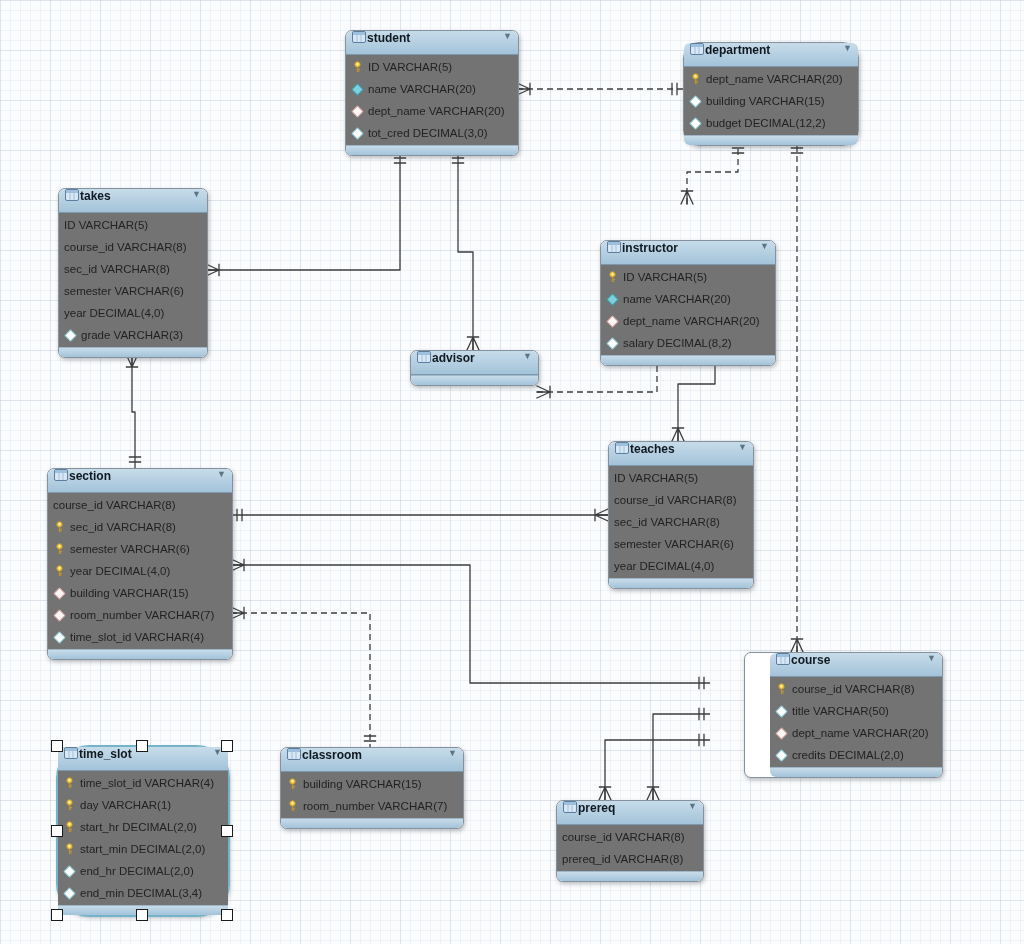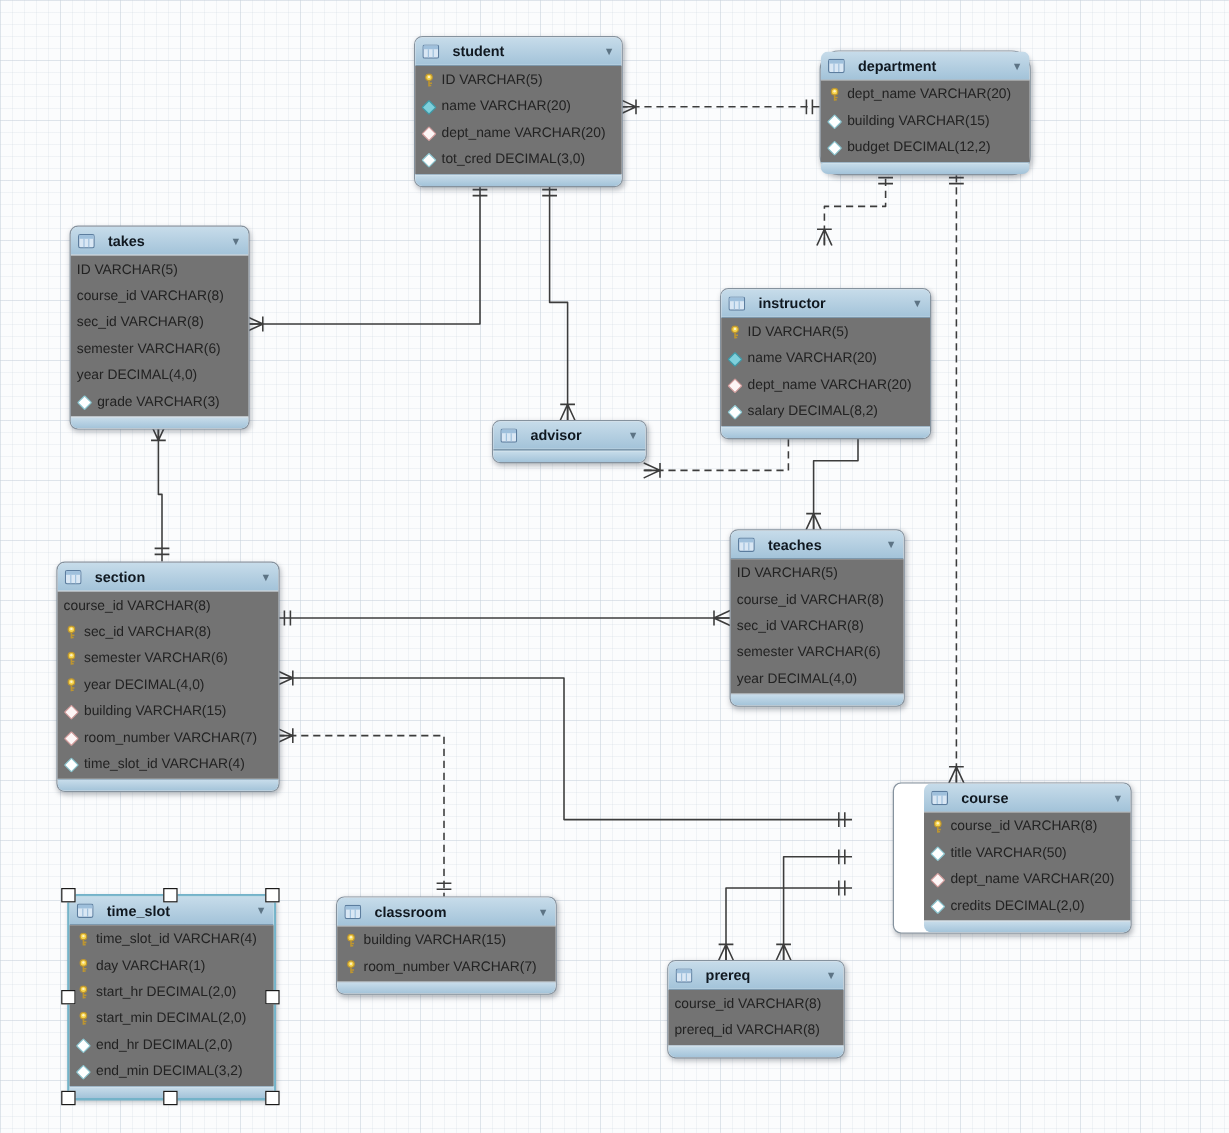--- a/index.html
+++ b/index.html
@@ -13,23 +13,23 @@
       linear-gradient(to right, rgba(210,218,226,0.28) 1px, transparent 1px),
       linear-gradient(to bottom, rgba(210,218,226,0.28) 1px, transparent 1px);
     background-size:50px 50px,50px 50px,10px 10px,10px 10px;
   }
   #rel-layer{position:absolute;left:0;top:0;z-index:1;}
   .table{
     position:absolute;z-index:2;border:1px solid #85929e;border-radius:7px;
     background:#ffffff;box-shadow:1px 2px 4px rgba(60,70,80,0.35);
     font-size:11.5px;color:#1d1d1d;
   }
-  .table.selected{border-color:var(--selection-color);box-shadow:0 0 0 1px var(--selection-color),1px 2px 4px rgba(60,70,80,0.35);}
+  .table.selected{border-color:var(--selection-color);box-shadow:0 0 0 1px var(--selection-color),1px 2px 4px rgba(60,70,80,0.35);border-radius:32px;}
   .t-header{
-    height:23px;display:flex;align-items:center;gap:11px;padding:0 6px;
+    height:23px;display:flex;align-items:flex-start;gap:1px;padding:0 6px;
     background:linear-gradient(to bottom,var(--header-top),var(--header-bottom));
     border-bottom:1px solid #7d98ac;border-radius:6px 6px 0 0;
   }
   .t-title{font-weight:bold;font-size:12px;color:#101820;flex:1 1 auto;white-space:nowrap;overflow:hidden;}
   .t-arrow{font-size:9px;color:#5d7485;flex:0 0 auto;cursor:pointer;}
   .t-icon{display:inline-flex;flex:0 0 auto;}
   .t-body{background:#737373;padding:1px 0;}
   .t-row{height:22px;line-height:22px;display:flex;align-items:center;padding-left:5px;white-space:nowrap;}
   .c-icon{display:inline-flex;width:13px;justify-content:center;margin-right:4px;flex:0 0 auto;}
   .c-text{white-space:nowrap;color:#222;}
@@ -505,21 +505,21 @@
           <div class="t-row">
             <span class="c-icon">
               <span class="diamond cyan"></span>
             </span>
             <span class="c-text">end_hr DECIMAL(2,0)</span>
           </div>
           <div class="t-row">
             <span class="c-icon">
               <span class="diamond cyan"></span>
             </span>
-            <span class="c-text">end_min DECIMAL(3,2)</span>
+            <span class="c-text">end_min DECIMAL(3,4)</span>
           </div>
         </div>
         <div class="t-footer"></div>
       </div>
       <div class="table" style="left: 280px; top: 747px; width: 182px;">
         <div class="t-header">
           <span class="t-icon">
             <svg width="14" height="12" viewBox="0 0 14 12">
               <rect x="0.5" y="0.5" width="13" height="11" rx="1.5" fill="#d9e7f4" stroke="#5c7d9e"></rect>
               <rect x="1" y="1" width="12" height="3" fill="#9fc0dc"></rect>

